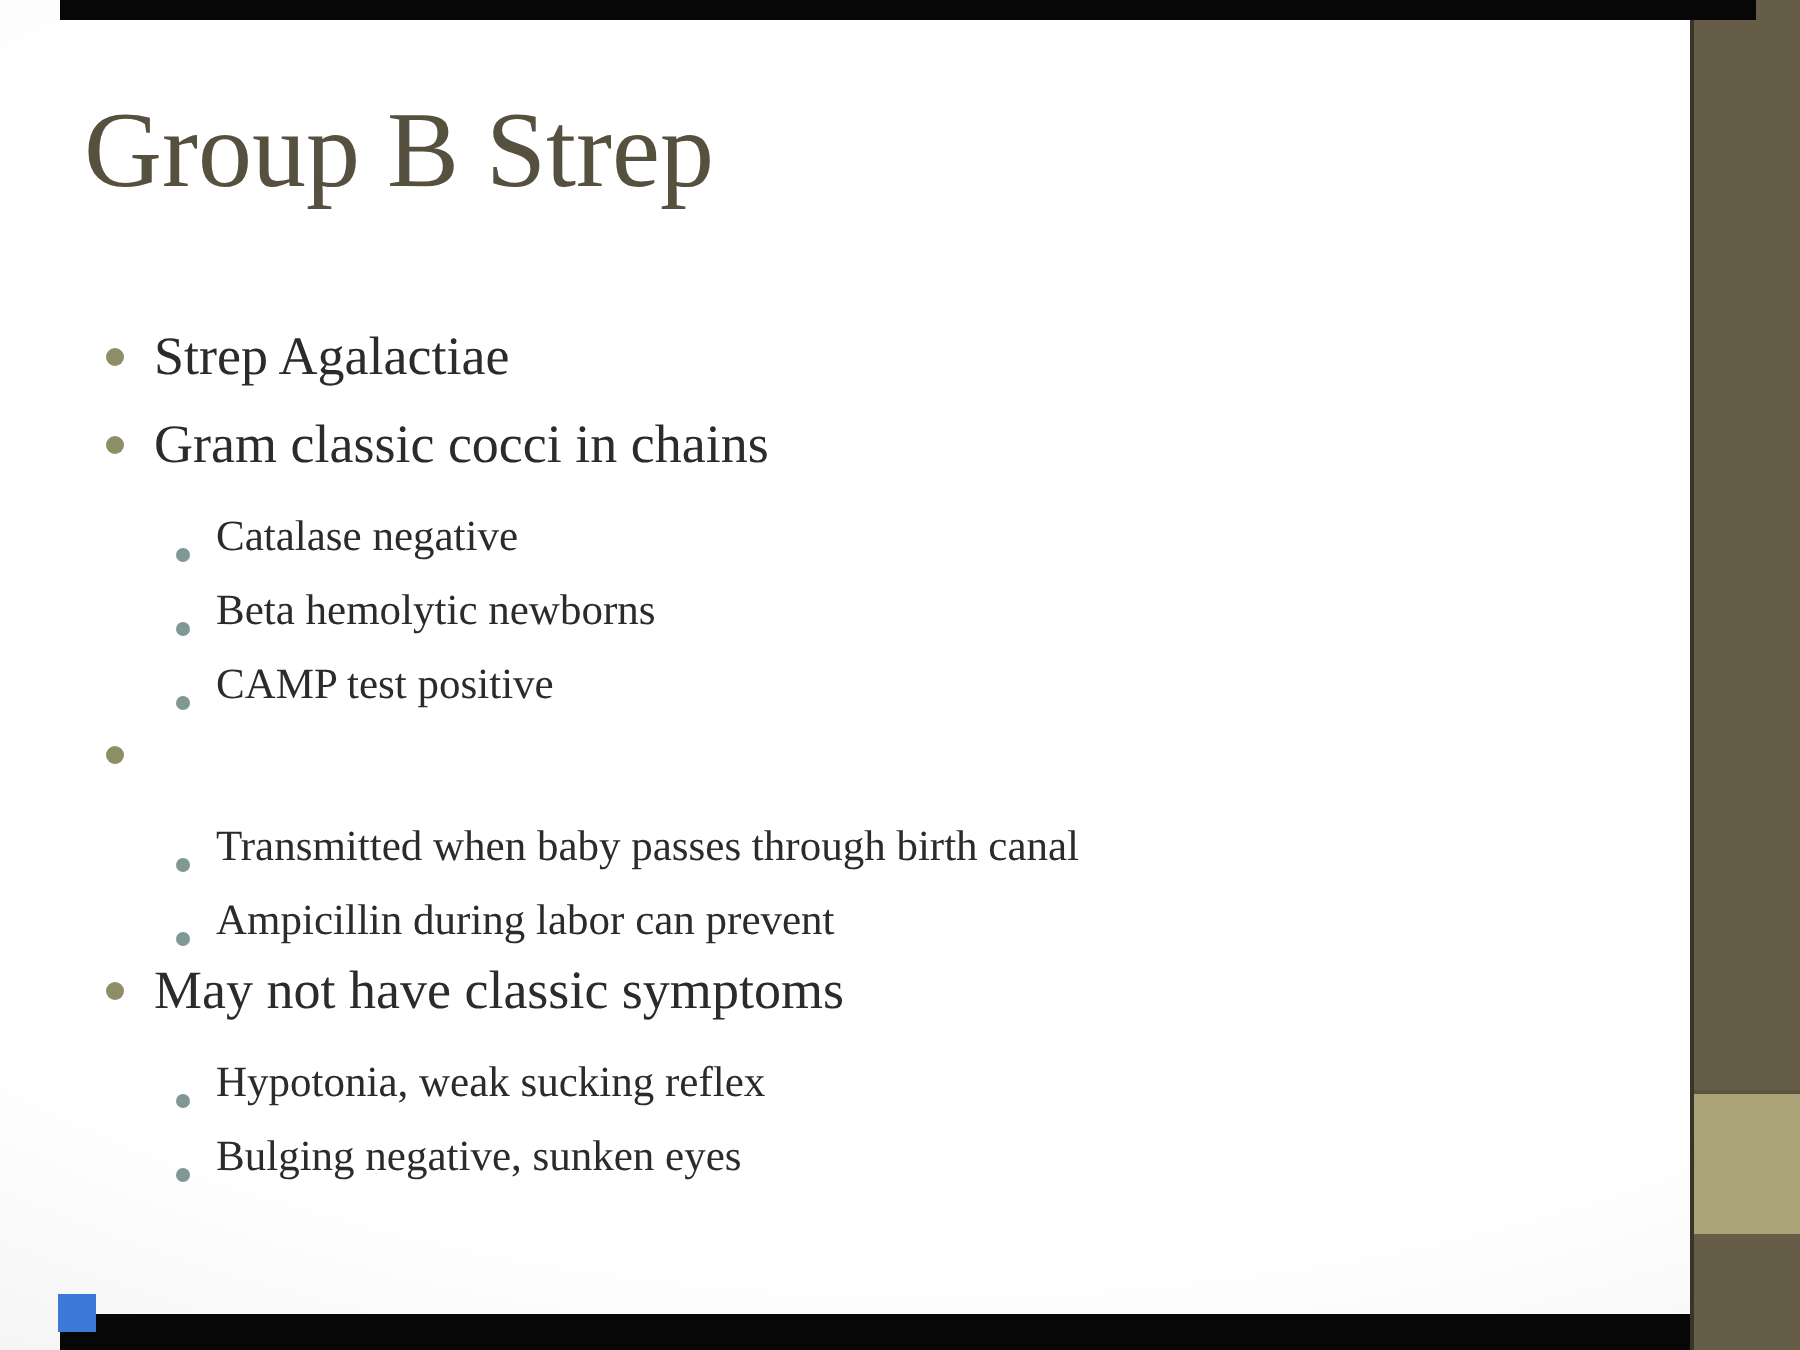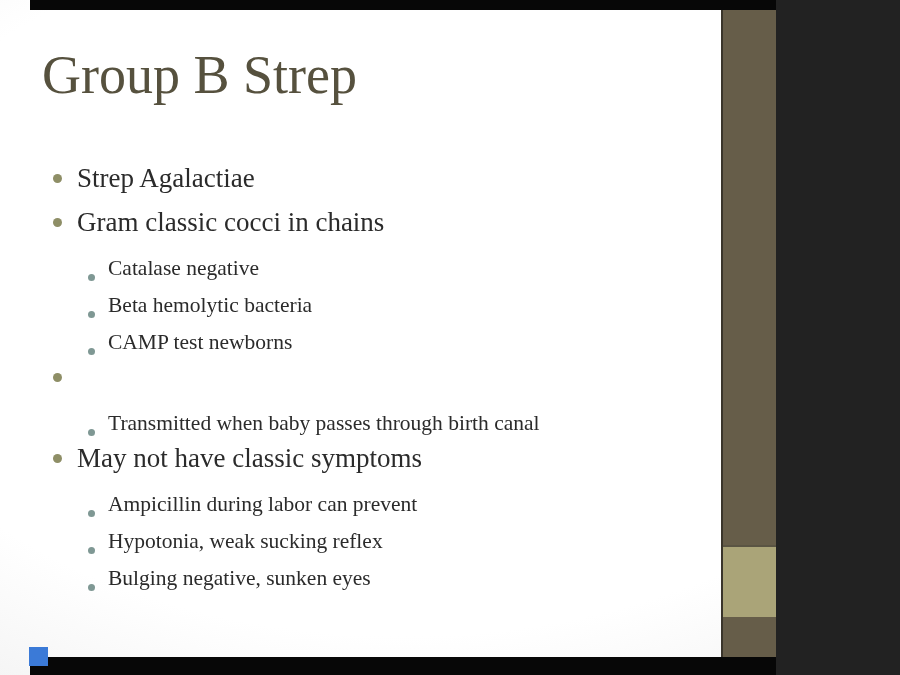--- a/index.html
+++ b/index.html
@@ -1,18 +1,18 @@
 <!DOCTYPE html>
 <html><head>
 <meta charset="utf-8">
 <style>
   html, body { margin: 0; padding: 0; background: #222; }
   .stage {
     position: relative;
-    width: 776px;
+    width: 900px;
     height: 675px;
     overflow: hidden;
     background: radial-gradient(ellipse 130% 95% at 52% 42%, #ffffff 55%, #ededed 88%, #e3e3e3 100%);
     font-family: "Liberation Serif", "DejaVu Serif", serif;
   }
 
   
   .side-band {
     position: absolute;
     top: 0; right: 0;
@@ -116,40 +116,40 @@
       <li class="b l1">
         <span class="dot"></span>
         <span class="txt">Gram classic cocci in chains</span>
       </li>
       <li class="b l2">
         <span class="dot"></span>
         <span class="txt">Catalase negative</span>
       </li>
       <li class="b l2">
         <span class="dot"></span>
-        <span class="txt">Beta hemolytic bacteria</span>
+        <span class="txt">Beta hemolytic newborns</span>
       </li>
       <li class="b l2">
         <span class="dot"></span>
-        <span class="txt">CAMP test newborns</span>
+        <span class="txt">CAMP test positive</span>
       </li>
       <li class="b l1">
         <span class="dot"></span>
       </li>
       <li class="b l2">
         <span class="dot"></span>
         <span class="txt">Transmitted when baby passes through birth canal</span>
       </li>
+      <li class="b l2">
+        <span class="dot"></span>
+        <span class="txt">Ampicillin during labor can prevent</span>
+      </li>
       <li class="b l1">
         <span class="dot"></span>
         <span class="txt">May not have classic symptoms</span>
-      </li>
-      <li class="b l2">
-        <span class="dot"></span>
-        <span class="txt">Ampicillin during labor can prevent</span>
       </li>
       <li class="b l2">
         <span class="dot"></span>
         <span class="txt">Hypotonia, weak sucking reflex</span>
       </li>
       <li class="b l2">
         <span class="dot"></span>
         <span class="txt">Bulging negative, sunken eyes</span>
       </li>
     </ul>

